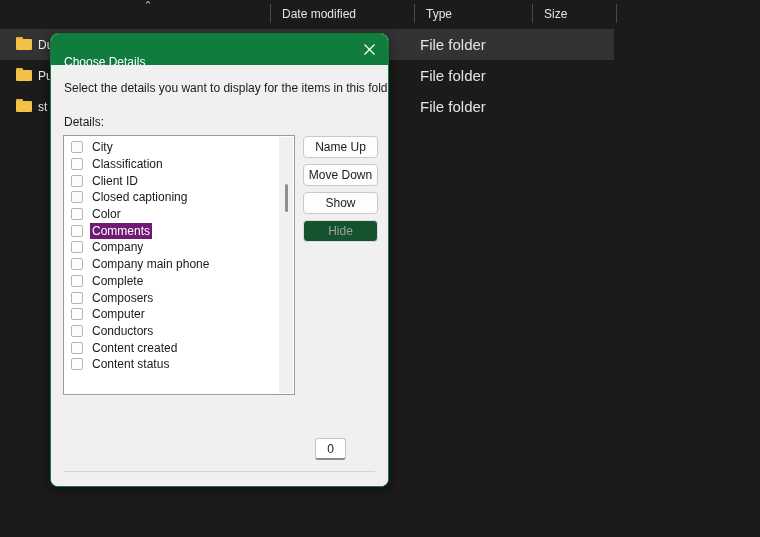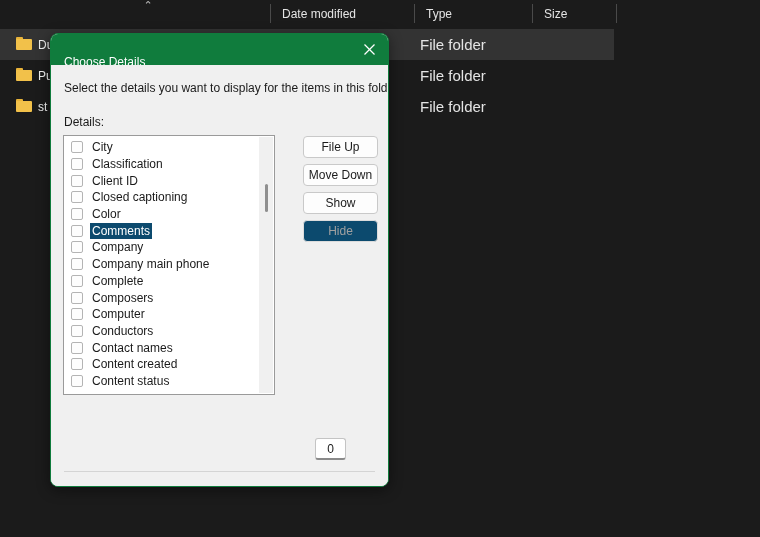--- a/index.html
+++ b/index.html
@@ -102,21 +102,21 @@
     font-size: 12px; color: #1a1a1a; white-space: nowrap;
   }
   #details-label {
     position: absolute; left: 13px; top: 50px;
     font-size: 12px; color: #1a1a1a; white-space: nowrap;
   }
 
   
   #details-list {
     position: absolute; left: 12px; top: 70px;
-    width: 212px; height: 260px;
+    width: 232px; height: 260px;
     background: #ffffff;
     border: 1px solid #9a9a9a;
     overflow: hidden;
   }
   #list-inner {
     position: absolute; left: 0; top: 0; right: 0; bottom: 0;
     padding-top: 3px;
   }
   .list-item {
     position: relative;
@@ -133,21 +133,21 @@
     border-radius: 2px;
     margin-right: 7px;
   }
   .item-label {
     font-size: 12px; color: #1a1a1a;
     line-height: 14px;
     white-space: nowrap;
     padding: 1px 2px 1px 2px;
   }
   .list-item.selected .item-label {
-    background: #0c4a6e; color: #ffffff;
+    background: #701a75; color: #ffffff;
   }
 
   
   #list-scroll-track {
     position: absolute; right: 1px; top: 1px;
     width: 14px; bottom: 1px;
     background: #f0f0f0;
   }
   #list-scroll-thumb {
     position: absolute; right: 5px;
@@ -163,21 +163,21 @@
     background: #fdfdfd;
     border: 1px solid #c9c9c9;
     border-radius: 4px;
     font-size: 12px; color: #1a1a1a;
     display: flex; align-items: center; justify-content: center;
     cursor: default;
     white-space: nowrap;
   }
   .side-btn.disabled {
     color: #a0a0a0;
-    background: #0c4a6e;
+    background: #14532d;
     border-color: #dcdcdc;
   }
 
   
   #width-label {
     position: absolute; left: 13px; top: 379px;
     font-size: 12px; color: #1a1a1a; white-space: nowrap;
   }
   #width-input {
     position: absolute; left: 264px; top: 373px;
@@ -320,38 +320,34 @@
           <div class="list-item">
             <div class="cb"></div>
             <div class="item-label">Computer</div>
           </div>
           <div class="list-item">
             <div class="cb"></div>
             <div class="item-label">Conductors</div>
           </div>
           <div class="list-item">
             <div class="cb"></div>
-            <div class="item-label">Contact names</div>
-          </div>
-          <div class="list-item">
-            <div class="cb"></div>
             <div class="item-label">Content created</div>
           </div>
           <div class="list-item">
             <div class="cb"></div>
             <div class="item-label">Content status</div>
           </div>
         </div>
       <div id="list-scroll-track">
         <div id="list-scroll-thumb"></div>
       </div>
     </div>
 
     <div id="side-buttons">
-        <div class="side-btn" style="top: 71px;">File Up</div>
+        <div class="side-btn" style="top: 71px;">Name Up</div>
         <div class="side-btn" style="top: 99px;">Move Down</div>
         <div class="side-btn" style="top: 127px;">Show</div>
         <div class="side-btn disabled" style="top: 155px;">Hide</div>
       </div>
 
     <div id="width-input">0</div>
 
     <div id="footer-divider"></div>
 
     <div id="ok-button" class="footer-btn">OK</div>

